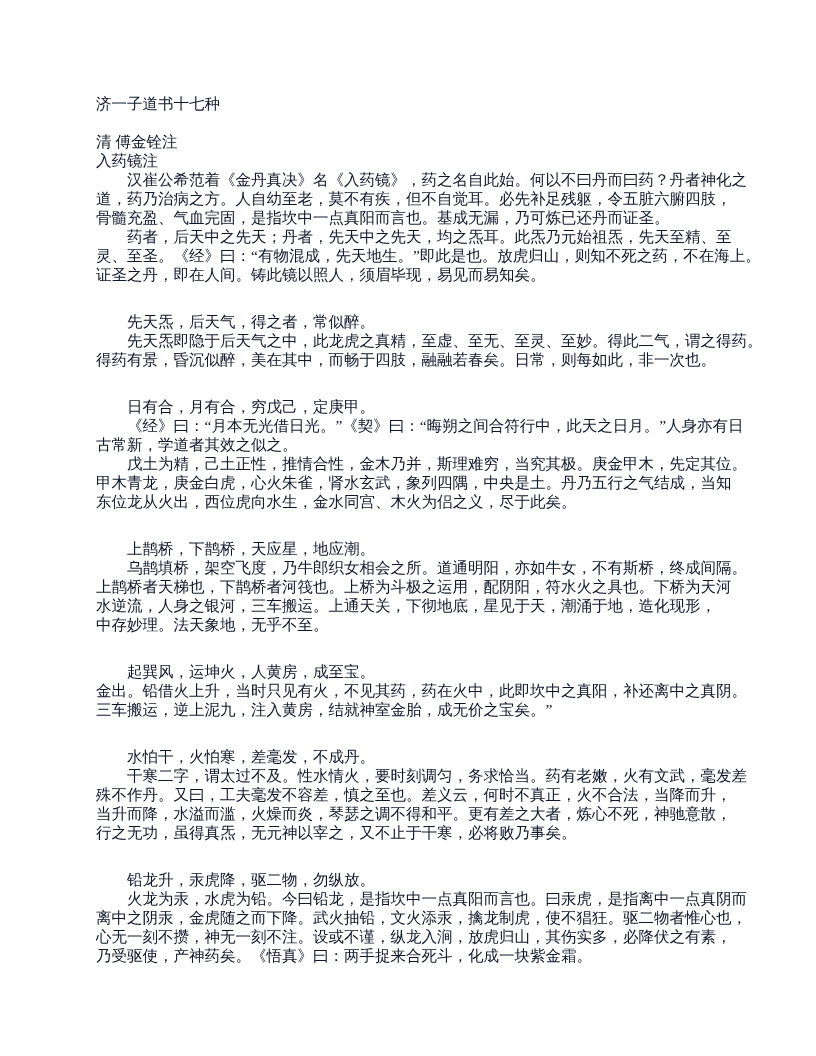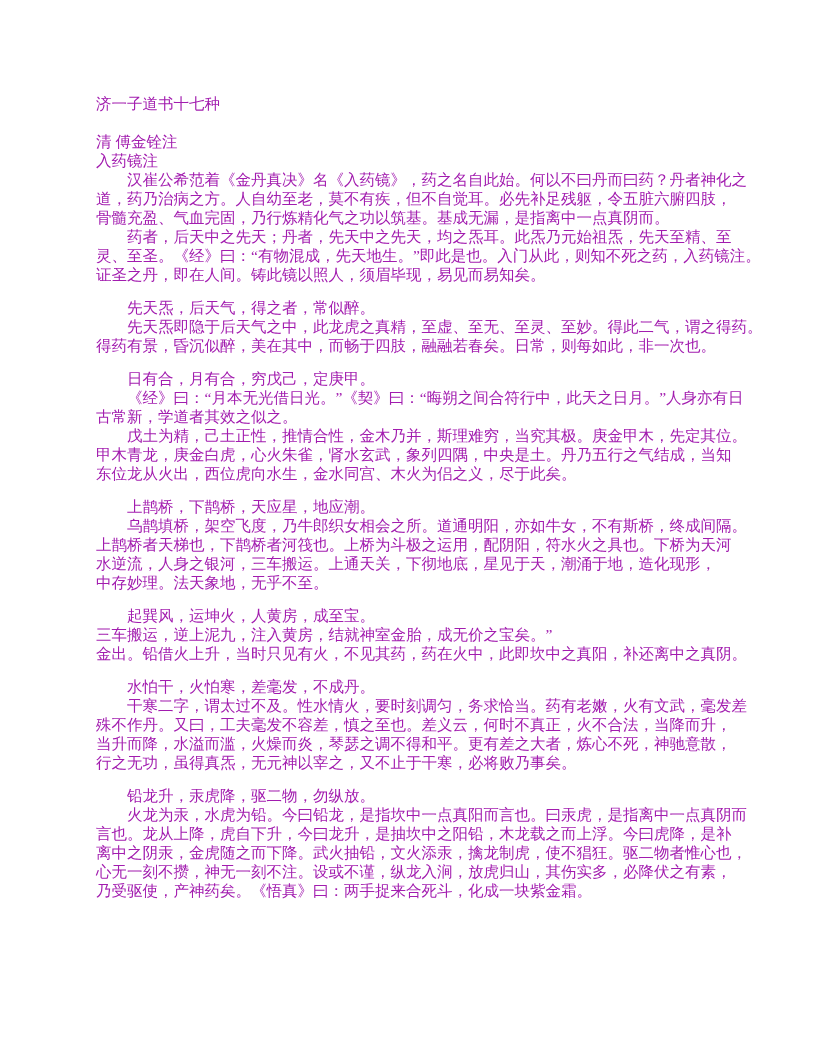--- a/index.html
+++ b/index.html
@@ -5,77 +5,76 @@
   html, body {
     margin: 0;
     padding: 0;
     background: #ffffff;
   }
   .page {
     position: relative;
     width: 816px;
     height: 1056px;
     background: #ffffff;
-    color: #a21caf;
+    color: #0f172a;
     box-sizing: border-box;
     padding: 94px 84px 0 96px;
     overflow: hidden;
     font-family: "Liberation Serif", "DejaVu Serif", serif;
     font-size: 15.5px;
     line-height: 19px;
   }
   .line {
     white-space: pre;
   }
   .line.indent {
     text-indent: 2em;
   }
   .line.gap {
-    margin-top: 14px;
+    margin-top: 28px;
   }
   .byline {
     margin-top: 19px; 
   }
 </style>
 </head>
 <body>
 
 <div class="page">
   <div class="line title">济一子道书十七种</div>
   <div class="line byline">清 傅金铨注</div>
   <div class="line subtitle">入药镜注</div>
   <div id="document-body">
       <div class="line indent">汉崔公希范着《金丹真决》名《入药镜》，药之名自此始。何以不曰丹而曰药？丹者神化之</div>
       <div class="line">道，药乃治病之方。人自幼至老，莫不有疾，但不自觉耳。必先补足残躯，令五脏六腑四肢，</div>
-      <div class="line">骨髓充盈、气血完固，乃行炼精化气之功以筑基。基成无漏，是指离中一点真阴而。</div>
+      <div class="line">骨髓充盈、气血完固，是指坎中一点真阳而言也。基成无漏，乃可炼已还丹而证圣。</div>
       <div class="line indent">药者，后天中之先天；丹者，先天中之先天，均之炁耳。此炁乃元始祖炁，先天至精、至</div>
-      <div class="line">灵、至圣。《经》曰：“有物混成，先天地生。”即此是也。入门从此，则知不死之药，入药镜注。</div>
+      <div class="line">灵、至圣。《经》曰：“有物混成，先天地生。”即此是也。放虎归山，则知不死之药，不在海上。</div>
       <div class="line">证圣之丹，即在人间。铸此镜以照人，须眉毕现，易见而易知矣。</div>
       <div class="line indent gap">先天炁，后天气，得之者，常似醉。</div>
       <div class="line indent">先天炁即隐于后天气之中，此龙虎之真精，至虚、至无、至灵、至妙。得此二气，谓之得药。</div>
       <div class="line">得药有景，昏沉似醉，美在其中，而畅于四肢，融融若春矣。日常，则每如此，非一次也。</div>
       <div class="line indent gap">日有合，月有合，穷戊己，定庚甲。</div>
       <div class="line indent">《经》曰：“月本无光借日光。”《契》曰：“晦朔之间合符行中，此天之日月。”人身亦有日</div>
       <div class="line">古常新，学道者其效之似之。</div>
       <div class="line indent">戊土为精，己土正性，推情合性，金木乃并，斯理难穷，当究其极。庚金甲木，先定其位。</div>
       <div class="line">甲木青龙，庚金白虎，心火朱雀，肾水玄武，象列四隅，中央是土。丹乃五行之气结成，当知</div>
       <div class="line">东位龙从火出，西位虎向水生，金水同宫、木火为侣之义，尽于此矣。</div>
       <div class="line indent gap">上鹊桥，下鹊桥，天应星，地应潮。</div>
       <div class="line indent">乌鹊填桥，架空飞度，乃牛郎织女相会之所。道通明阳，亦如牛女，不有斯桥，终成间隔。</div>
       <div class="line">上鹊桥者天梯也，下鹊桥者河筏也。上桥为斗极之运用，配阴阳，符水火之具也。下桥为天河</div>
       <div class="line">水逆流，人身之银河，三车搬运。上通天关，下彻地底，星见于天，潮涌于地，造化现形，</div>
       <div class="line">中存妙理。法天象地，无乎不至。</div>
       <div class="line indent gap">起巽风，运坤火，人黄房，成至宝。</div>
+      <div class="line">金出。铅借火上升，当时只见有火，不见其药，药在火中，此即坎中之真阳，补还离中之真阴。</div>
       <div class="line">三车搬运，逆上泥九，注入黄房，结就神室金胎，成无价之宝矣。”</div>
-      <div class="line">金出。铅借火上升，当时只见有火，不见其药，药在火中，此即坎中之真阳，补还离中之真阴。</div>
       <div class="line indent gap">水怕干，火怕寒，差毫发，不成丹。</div>
       <div class="line indent">干寒二字，谓太过不及。性水情火，要时刻调匀，务求恰当。药有老嫩，火有文武，毫发差</div>
       <div class="line">殊不作丹。又曰，工夫毫发不容差，慎之至也。差义云，何时不真正，火不合法，当降而升，</div>
       <div class="line">当升而降，水溢而滥，火燥而炎，琴瑟之调不得和平。更有差之大者，炼心不死，神驰意散，</div>
       <div class="line">行之无功，虽得真炁，无元神以宰之，又不止于干寒，必将败乃事矣。</div>
       <div class="line indent gap">铅龙升，汞虎降，驱二物，勿纵放。</div>
       <div class="line indent">火龙为汞，水虎为铅。今曰铅龙，是指坎中一点真阳而言也。曰汞虎，是指离中一点真阴而</div>
-      <div class="line">言也。龙从上降，虎自下升，今曰龙升，是抽坎中之阳铅，木龙载之而上浮。今曰虎降，是补</div>
       <div class="line">离中之阴汞，金虎随之而下降。武火抽铅，文火添汞，擒龙制虎，使不猖狂。驱二物者惟心也，</div>
       <div class="line">心无一刻不攒，神无一刻不注。设或不谨，纵龙入涧，放虎归山，其伤实多，必降伏之有素，</div>
       <div class="line">乃受驱使，产神药矣。《悟真》曰：两手捉来合死斗，化成一块紫金霜。</div>
     </div>
 </div>
 
 </body></html>

